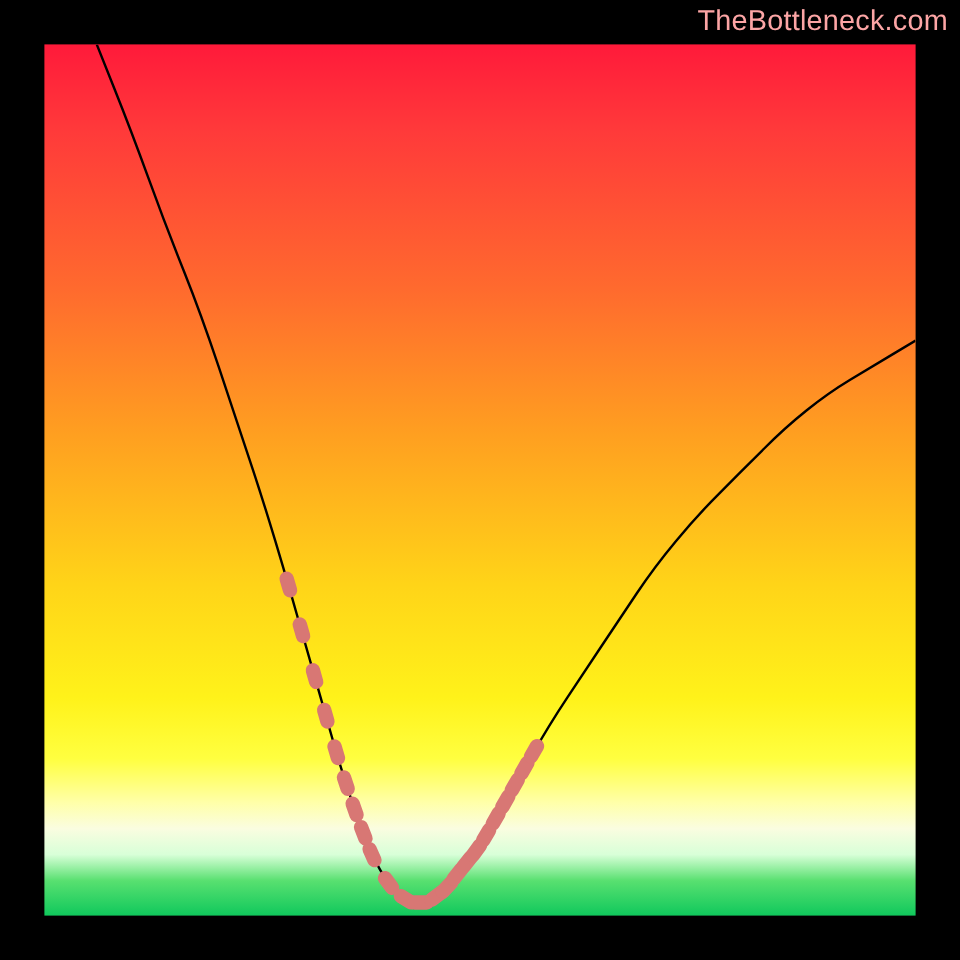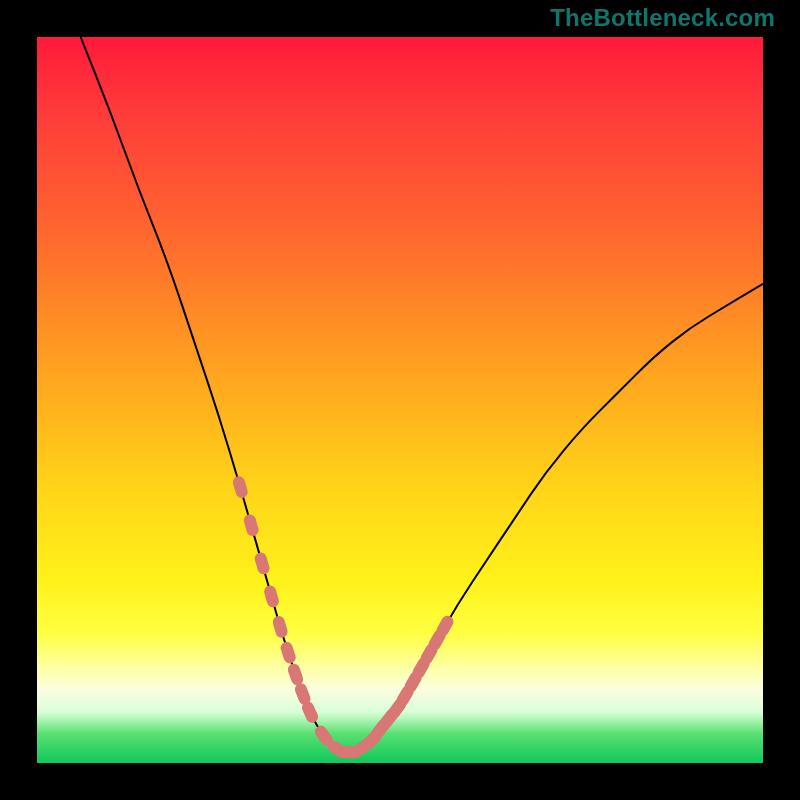--- a/index.html
+++ b/index.html
@@ -13,24 +13,24 @@
   }
   .frame {
     position: relative;
     width: 800px;
     height: 800px;
     background: #000;
   }
   .watermark {
     position: absolute;
     top: 4px;
-    right: 25px;
+    right: 10px;
     font-size: 24px;
-    font-weight: 700;
-    color: #0f766e;
+    font-weight: 400;
+    color: #fca5a5;
     letter-spacing: 0.2px;
     z-index: 50;
   }
   .plot-area {
     position: absolute;
     left: 37px;
     top: 37px;
     width: 726px;
     height: 726px;
     

